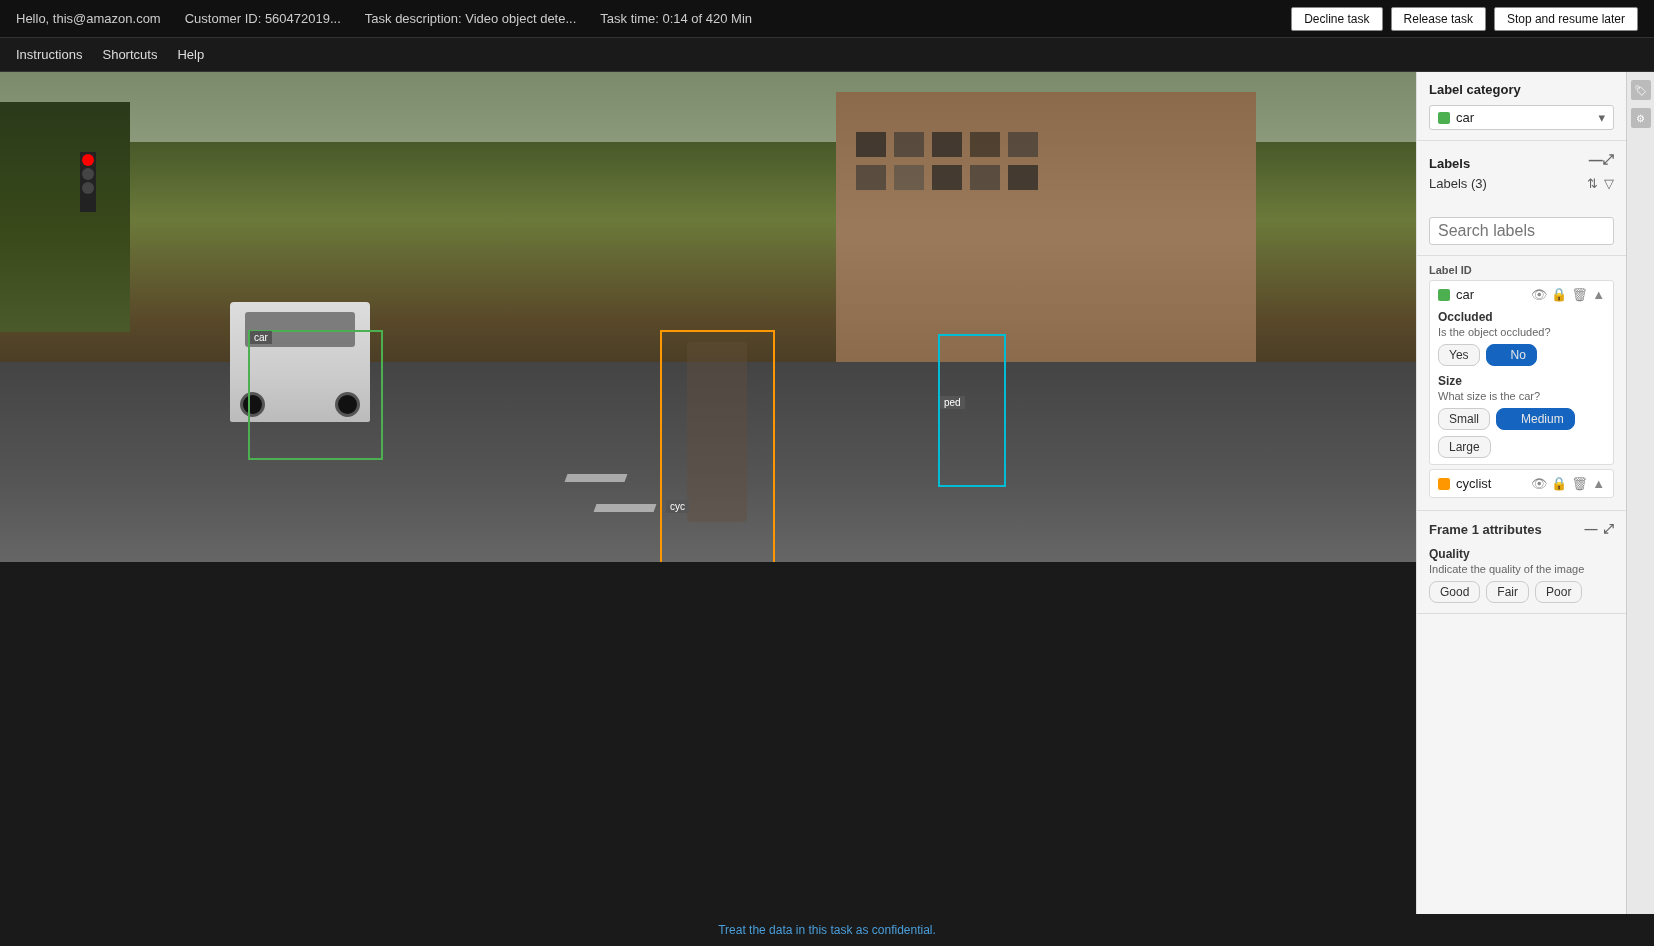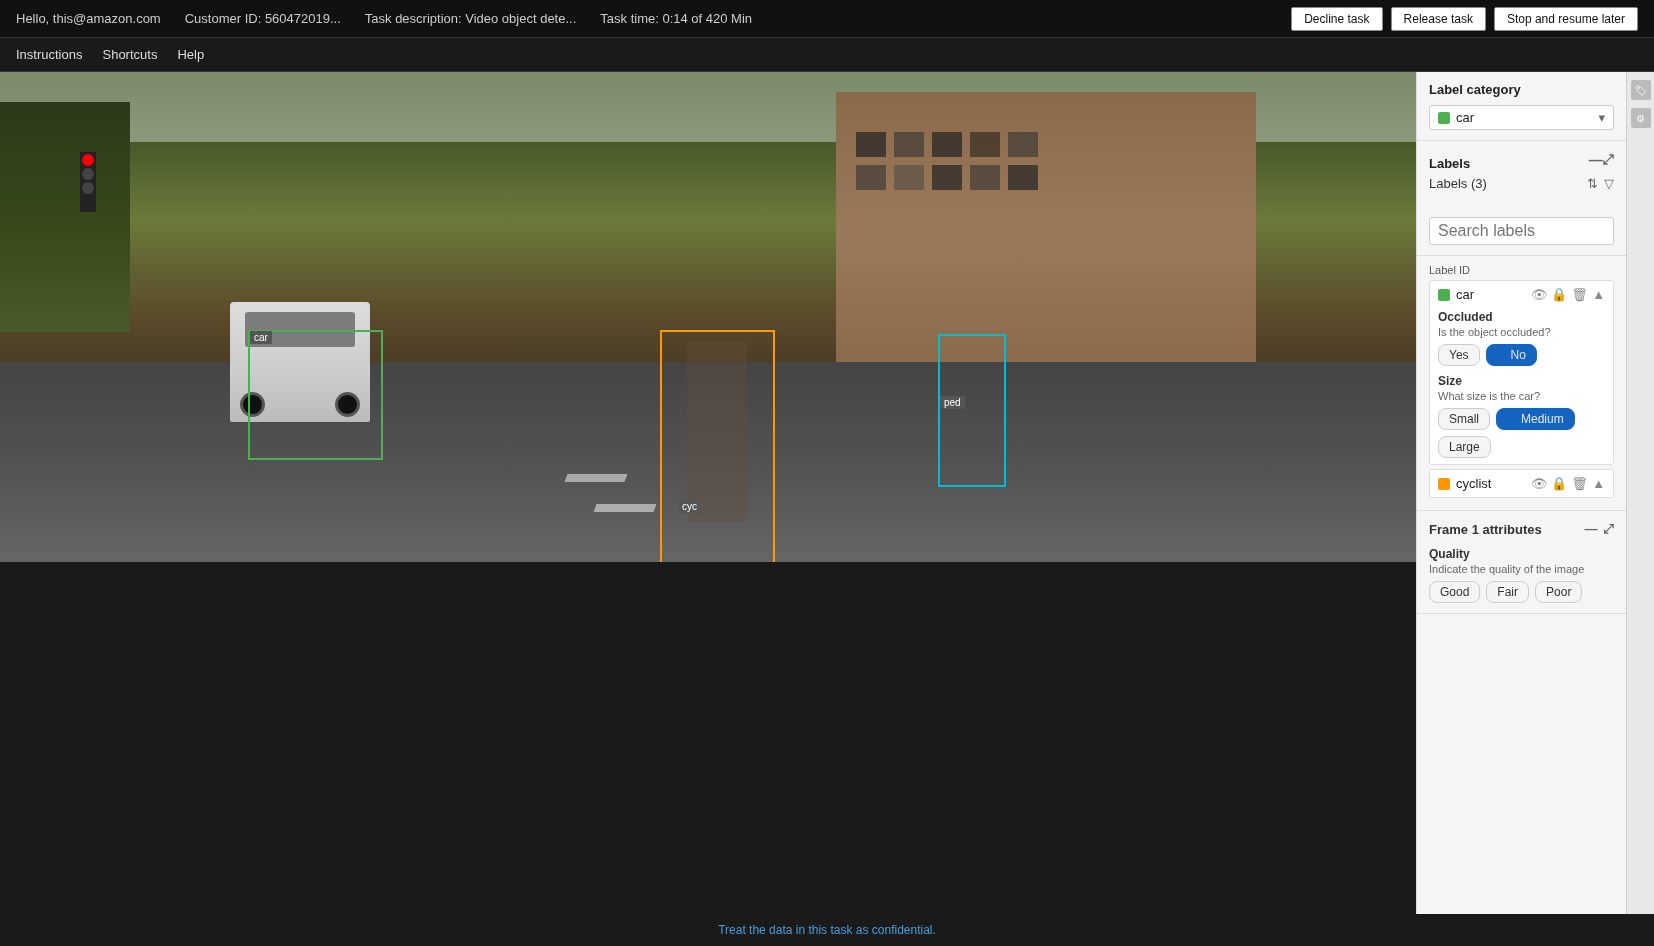--- a/index.html
+++ b/index.html
@@ -198,21 +198,21 @@
           <div style="position:absolute;bottom:5px;left:10px;width:25px;height:25px;background:#111;border-radius:50%;border:3px solid #555;"></div>
           <div style="position:absolute;bottom:5px;right:10px;width:25px;height:25px;background:#111;border-radius:50%;border:3px solid #555;"></div>
         </div>
 
         <div class="bbox" id="bbox-car">
           <span class="bbox-label">car</span>
         </div>
         <div class="bbox" id="bbox-cyclist">
 
           <div style="position:absolute;top:10px;left:25px;width:60px;height:180px;background:rgba(100,80,60,0.4);border-radius:4px;"></div>
-          <span class="bbox-label" style="bottom:50px;top:auto;left:16px;">cyc</span>
+          <span class="bbox-label" style="bottom:50px;top:auto;left:4px;">cyc</span>
         </div>
         <div class="bbox" id="bbox-ped">
           <span class="bbox-label" style="top:40%;">ped</span>
         </div>
       </div>
 
       <div id="dark-strip"></div>
     </div>
 
   </div>
@@ -242,21 +242,21 @@
         <span style="font-size:13px;color:#333;">Labels (3)</span>
         <div style="display:flex;gap:6px;">
           <span style="font-size:13px;color:#666;cursor:pointer;">⇅</span>
           <span style="font-size:13px;color:#666;cursor:pointer;">▽</span>
         </div>
       </div>
       <input type="text" class="search-labels" placeholder="Search labels" style="">
     </div>
 
     <div class="panel-section" style="padding:8px 12px;">
-      <div style="font-size:11px;font-weight:normal;color:#555;margin-bottom:4px;">Label ID</div>
+      <div style="font-size:11px;font-weight:bold;color:#555;margin-bottom:4px;">Label ID</div>
       <div class="label-item">
         <div class="label-item-header">
           <div class="label-color" style="background:#4caf50;"></div>
           <span class="label-name">car</span>
           <div class="label-icons">
             <span class="lbl-icon">👁</span>
             <span class="lbl-icon">🔒</span>
             <span class="lbl-icon">🗑</span>
             <span class="lbl-icon">▲</span>
           </div>

